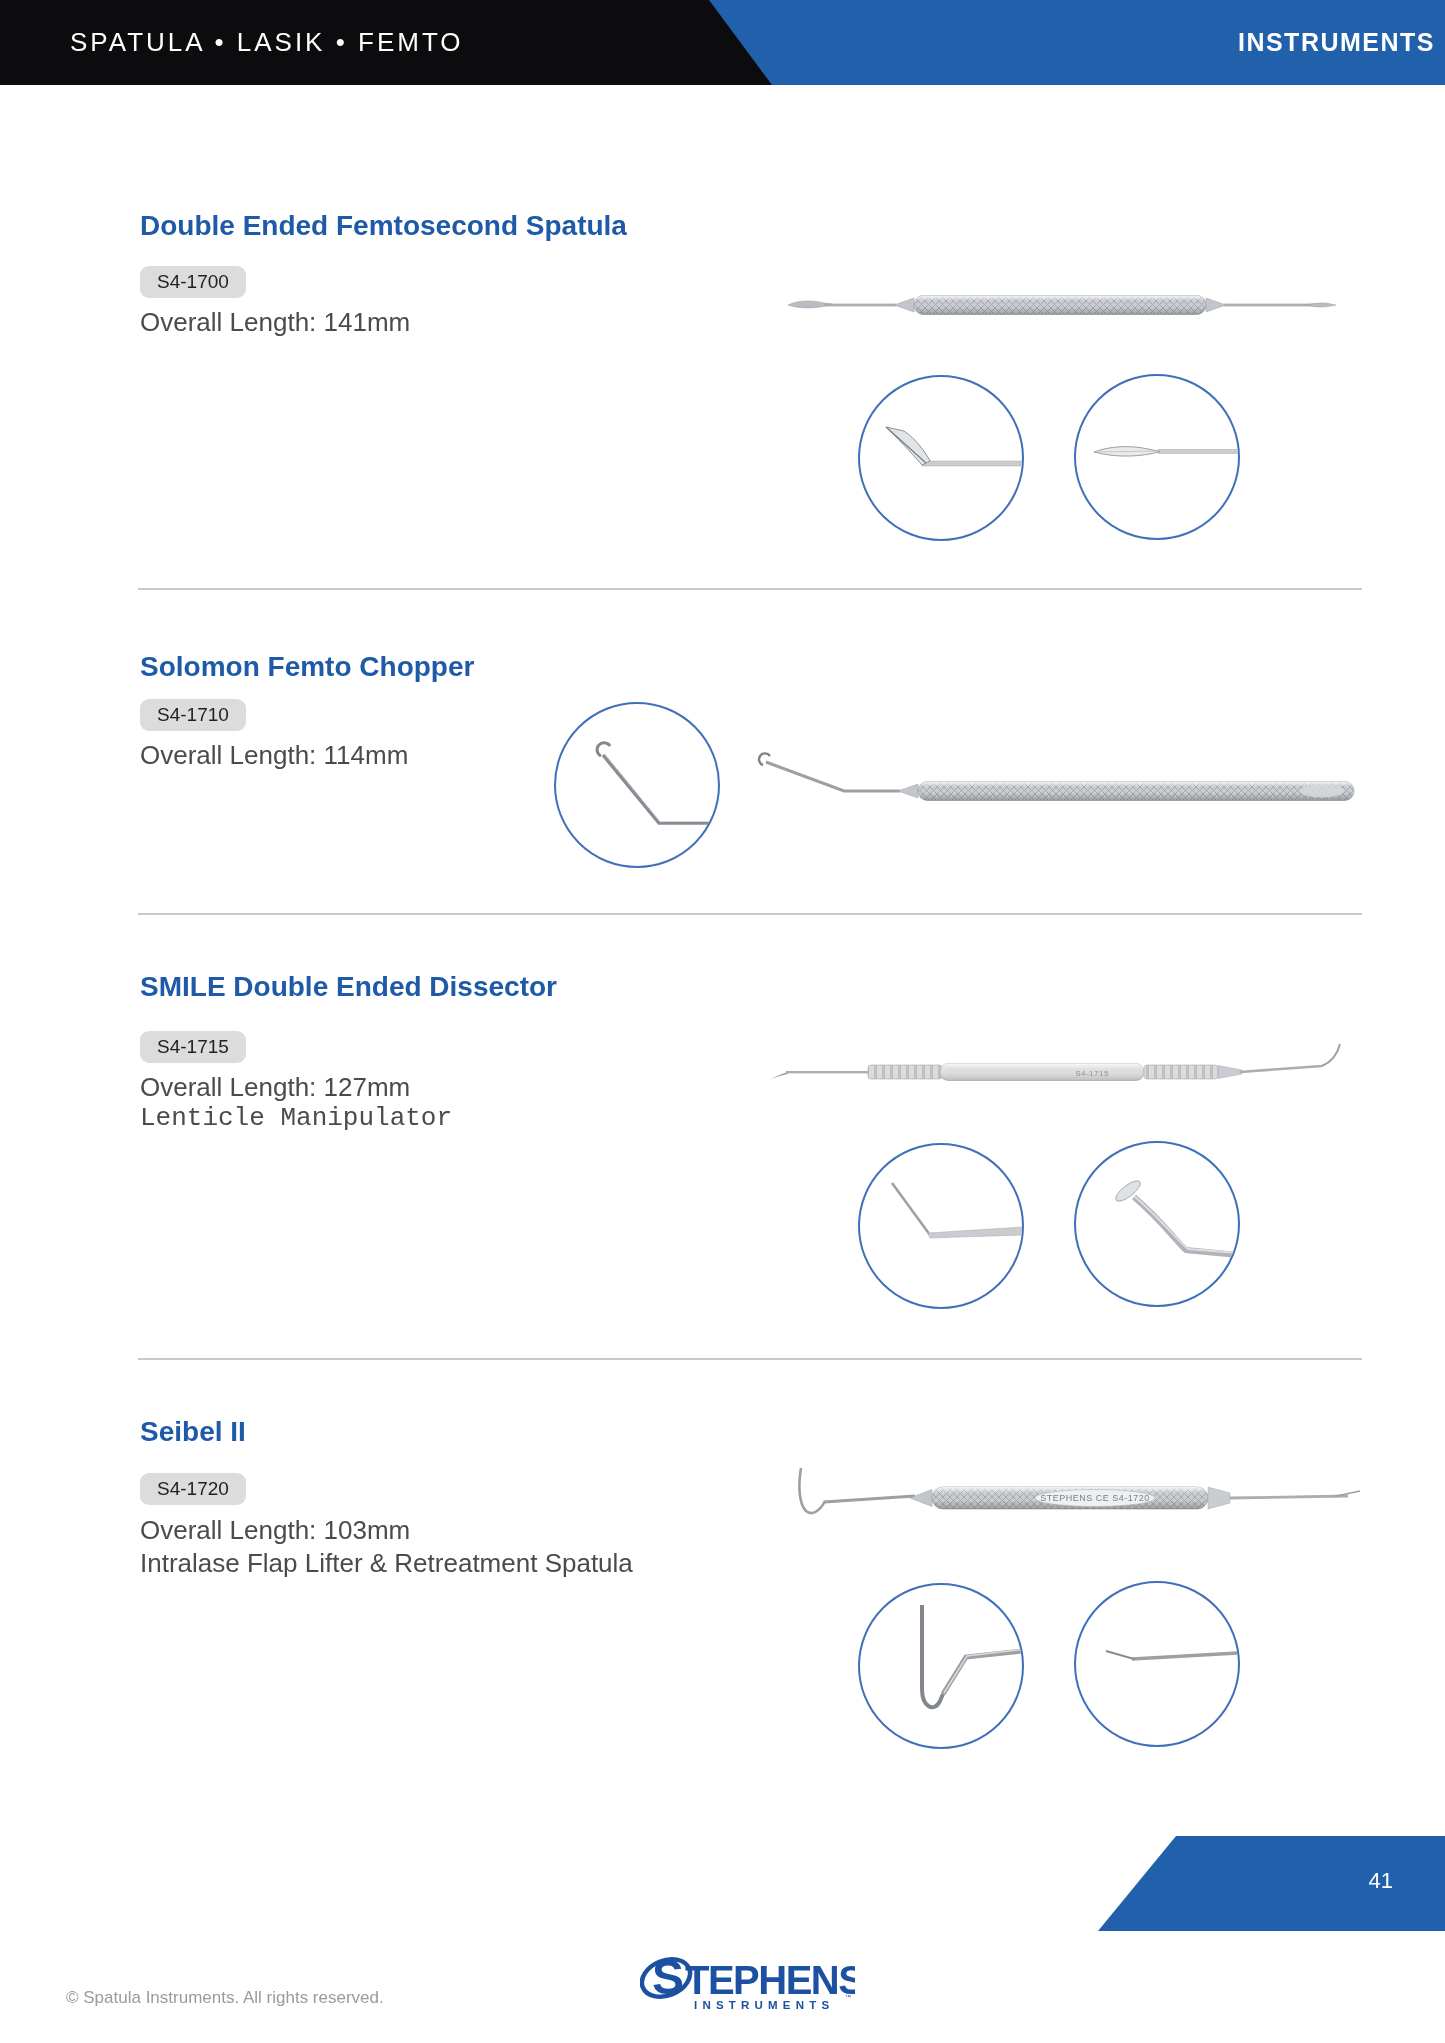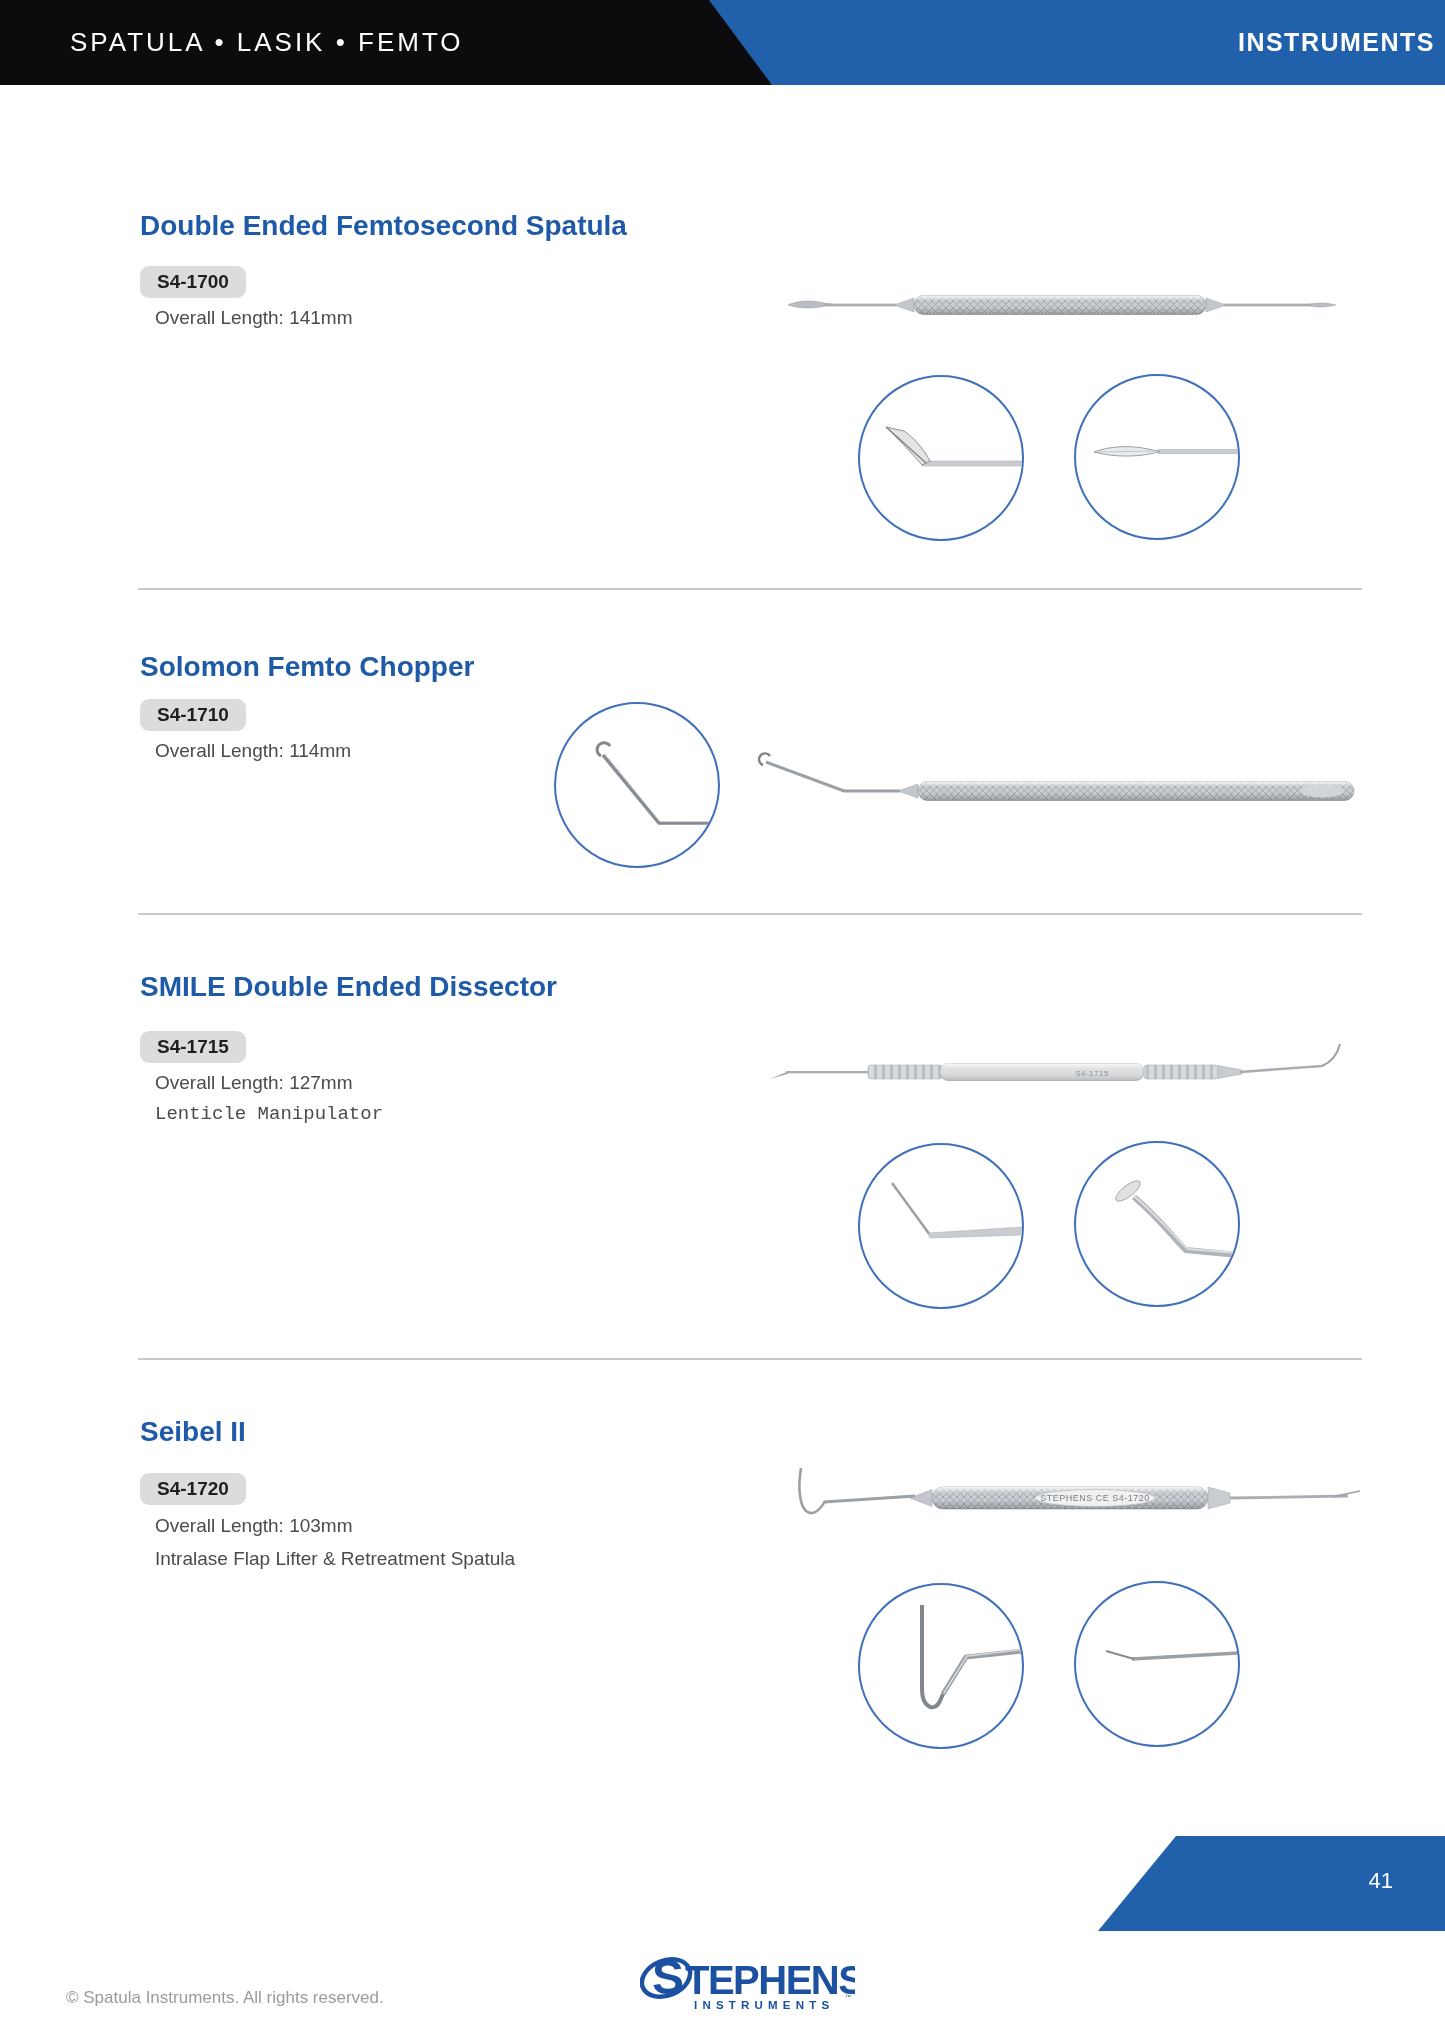--- a/index.html
+++ b/index.html
@@ -10,23 +10,23 @@
   
   .header{position:absolute;left:0;top:0;width:1445px;height:85px;background:#2161ac;padding-left:44px;}
   .header-black{position:absolute;left:0;top:0;width:1445px;height:85px;background:#0c0c0e;
     clip-path:polygon(0 0,709px 0,772px 85px,0 85px);}
   .header-left{position:absolute;left:70px;top:0;height:85px;display:flex;align-items:center;
     color:#ffffff;font-size:26px;letter-spacing:3px;font-weight:400;z-index:2;}
   .header-right{position:absolute;right:54px;top:0;height:85px;display:flex;align-items:center;
     color:#ffffff;font-size:25px;font-weight:700;letter-spacing:1.5px;z-index:2;}
   
   .ptitle{position:absolute;left:140px;font-size:28px;font-weight:700;color:#1e5aa7;white-space:nowrap;}
-  .sku{position:absolute;left:140px;background:#dcdcdc;color:#1f1f22;font-weight:700;font-size:19px;
+  .sku{position:absolute;left:140px;background:#dcdcdc;color:#1f1f22;font-weight:400;font-size:19px;
     padding:5px 17px;border-radius:9px;white-space:nowrap;}
-  .spec{position:absolute;left:155px;font-size:19px;color:#4b4b4d;white-space:nowrap;}
+  .spec{position:absolute;left:140px;font-size:26px;color:#4b4b4d;white-space:nowrap;}
   .divider{position:absolute;left:138px;width:1224px;height:2px;background:#c9c9c9;}
   
   .dcircle{position:absolute;width:166px;height:166px;box-sizing:border-box;border:2px solid #4070ba;
     border-radius:50%;background:#ffffff;overflow:hidden;}
   .inst{position:absolute;}
   
   #t1{top:210px;} #b1{top:266px;} #s1a{top:307px;}
   #inst1{left:778px;top:280px;}
   #c1a{left:858px;top:375px;} #c1b{left:1074px;top:374px;}
   #div1{top:588px;}

